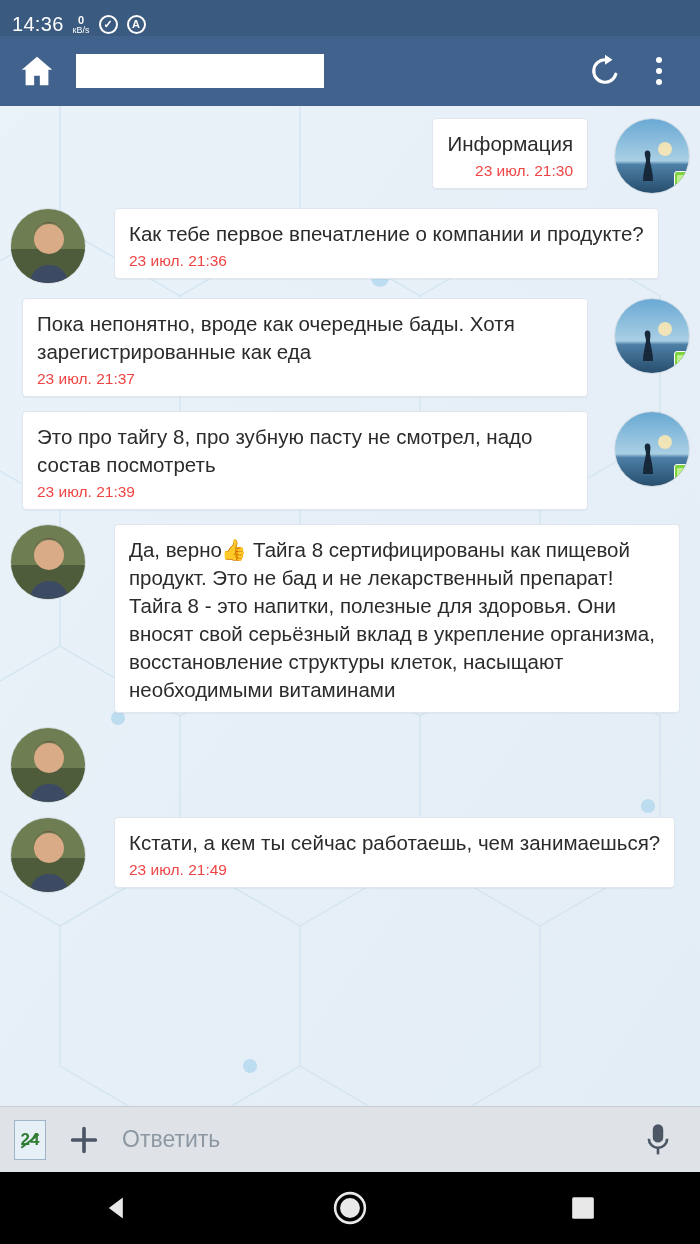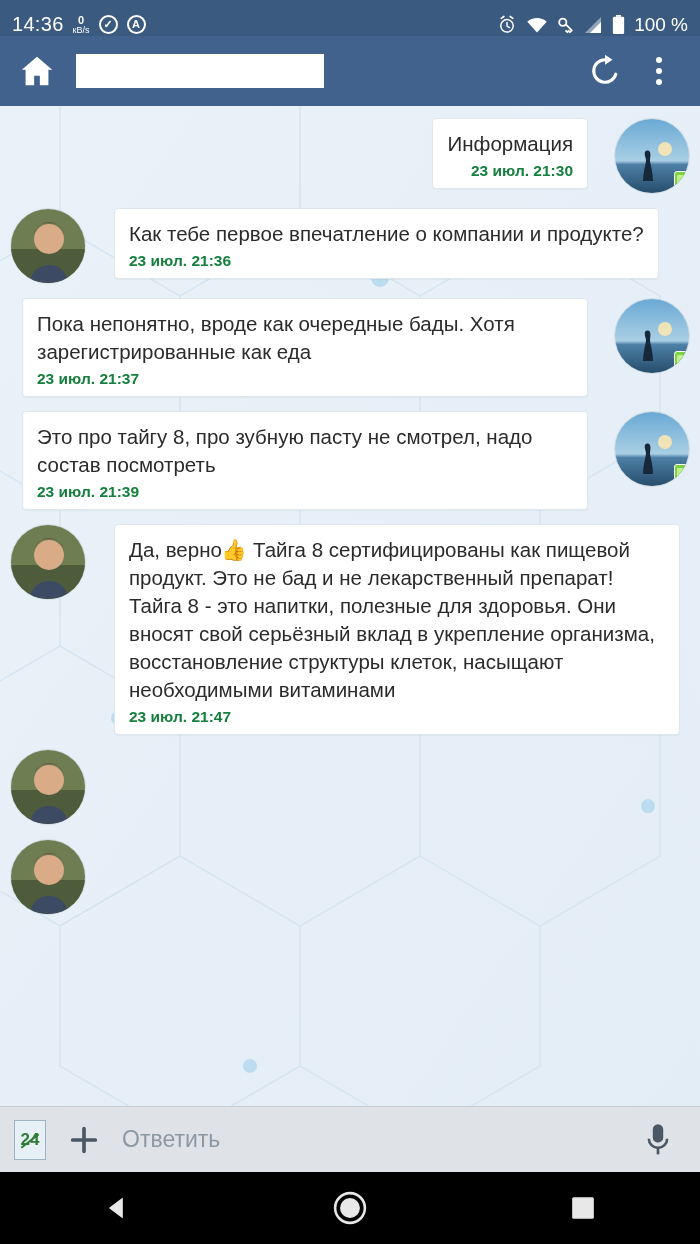--- a/index.html
+++ b/index.html
@@ -122,23 +122,22 @@
     box-shadow: 0 1px 1px rgba(0,0,0,.04);
   }
   .bubble .text {
     font-size: 20.5px;
     line-height: 28px;
     color: #2b2b2b;
     white-space: pre-wrap;
   }
   .bubble .time {
     font-size: 15.5px;
-    color: #15803d;
+    color: #ef4444;
     margin-top: 4px;
-    font-weight: bold;
   }
   .bubble.out { text-align: right; }
   .bubble.out .text { text-align: right; }
   .bubble.out .time { text-align: right; }
   .bubble.narrow { max-width: 480px; }
 
   
   .composer {
     height: 66px;
     background: #dfe3e8;
@@ -195,43 +194,20 @@
 
   <div class="statusbar">
     <div class="left">
       <div class="clock">14:36</div>
       <div class="kbs">
         <b>0</b>
         <span>кB/s</span>
       </div>
       <div class="circ-icon">✓</div>
       <div class="circ-icon">A</div>
-    </div>
-    <div class="right">
-      <svg class="svg-ic" width="20" height="20" viewBox="0 0 24 24">
-        <circle cx="12" cy="13" r="7.5" fill="none" stroke="#fff" stroke-width="1.8"></circle>
-        <path d="M12 9v4.3l3 1.8" stroke="#fff" stroke-width="1.8" fill="none" stroke-linecap="round"></path>
-        <path d="M5 4l3.2-2.2M19 4l-3.2-2.2" stroke="#fff" stroke-width="2" stroke-linecap="round"></path>
-      </svg>
-      <svg class="svg-ic" width="22" height="18" viewBox="0 0 24 20">
-        <path d="M12 18.4 1.2 6.4A16 16 0 0 1 22.8 6.4z" fill="#fff"></path>
-      </svg>
-      <svg class="svg-ic" width="17" height="18" viewBox="0 0 18 20">
-        <circle cx="6" cy="7" r="4" fill="none" stroke="#fff" stroke-width="2"></circle>
-        <path d="M9 9l7 7-2 2-1.5-1.5L11 18l-2-2" stroke="#fff" stroke-width="2" fill="none" stroke-linejoin="round"></path>
-      </svg>
-      <svg class="svg-ic" width="20" height="18" viewBox="0 0 20 18">
-        <path d="M18 1v16H2z" fill="#fff" opacity=".45"></path>
-        <path d="M18 6v11H7z" fill="#fff"></path>
-      </svg>
-      <svg class="svg-ic" width="13" height="20" viewBox="0 0 14 22">
-        <rect x="4.2" y="0" width="5.6" height="2" fill="#fff"></rect>
-        <rect x="0.8" y="2" width="12.4" height="19" rx="1.6" fill="#fff"></rect>
-      </svg>
-      <div class="batt-text">100 %</div>
     </div>
   </div>
 
   <div class="toolbar">
     <div class="home-btn">
       <svg width="40" height="38" viewBox="0 0 24 24">
         <path d="M12 3 2.4 11.2h2.4V21h5.4v-6h3.6v6h5.4v-9.8h2.4z" fill="#ffffff"></path>
       </svg>
     </div>
     <input class="url-field" value="" placeholder="" style="">
@@ -375,21 +351,20 @@
           <svg width="76" height="76" viewBox="0 0 76 76">
             <rect width="76" height="76" fill="#6f7d52"></rect>
             <rect y="40" width="76" height="36" fill="#4e5c3b"></rect>
             <circle cx="38" cy="30" r="15" fill="#d9ab86"></circle>
             <path d="M23 28a15 15 0 0 1 30 0c0-10-6-14-15-14s-15 4-15 14z" fill="#6b5846"></path>
             <path d="M18 76c2-14 10-20 20-20s18 6 20 20z" fill="#3d4a63"></path>
           </svg>
         </div>
         <div class="bubble">
           <div class="text">Да, верно👍 Тайга 8 сертифицированы как пищевой продукт. Это не бад и не лекарственный препарат! Тайга 8 - это напитки, полезные для здоровья. Они вносят свой серьёзный вклад в укрепление организма, восстановление структуры клеток, насыщают необходимыми витаминами</div>
-          <div class="time">23 июл. 21:47</div>
         </div>
       </div>
 
       <div class="row">
         <div class="avatar left">
           <svg width="76" height="76" viewBox="0 0 76 76">
             <rect width="76" height="76" fill="#6f7d52"></rect>
             <rect y="40" width="76" height="36" fill="#4e5c3b"></rect>
             <circle cx="38" cy="30" r="15" fill="#d9ab86"></circle>
             <path d="M23 28a15 15 0 0 1 30 0c0-10-6-14-15-14s-15 4-15 14z" fill="#6b5846"></path>
@@ -400,20 +375,24 @@
 
       <div class="row">
         <div class="avatar left">
           <svg width="76" height="76" viewBox="0 0 76 76">
             <rect width="76" height="76" fill="#6f7d52"></rect>
             <rect y="40" width="76" height="36" fill="#4e5c3b"></rect>
             <circle cx="38" cy="30" r="15" fill="#d9ab86"></circle>
             <path d="M23 28a15 15 0 0 1 30 0c0-10-6-14-15-14s-15 4-15 14z" fill="#6b5846"></path>
             <path d="M18 76c2-14 10-20 20-20s18 6 20 20z" fill="#3d4a63"></path>
           </svg>
+        </div>
+        <div class="bubble">
+          <div class="text">Кстати, а кем ты сейчас работаешь, чем занимаешься?</div>
+          <div class="time">23 июл. 21:49</div>
         </div>
       </div>
 
     </div>
   </div>
 
   <div class="composer">
     <div class="mini-thumb">
       <span>24</span>
       <span class="slash"></span>

